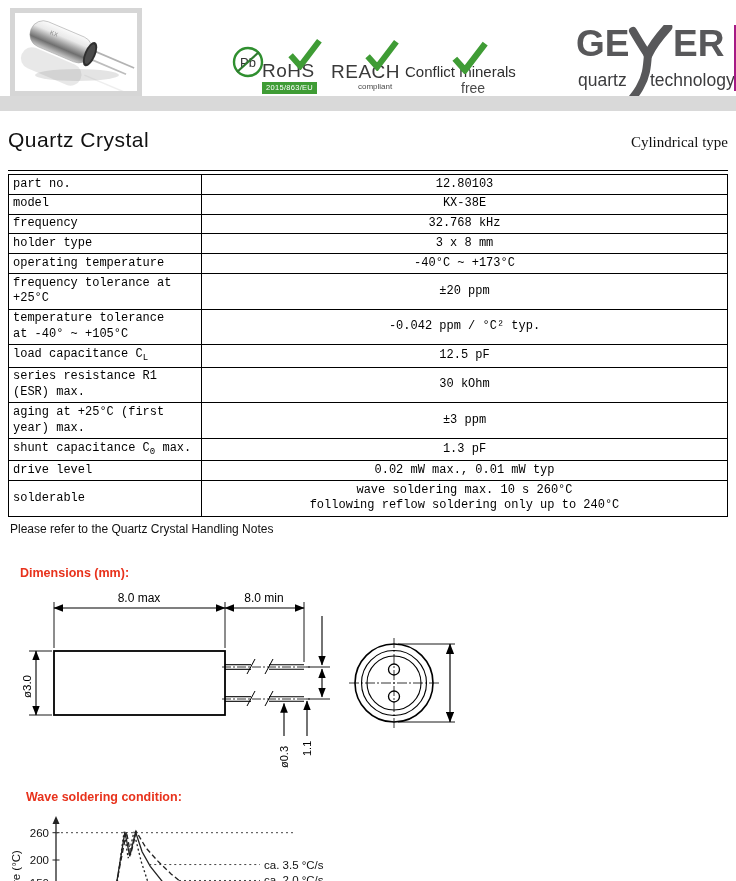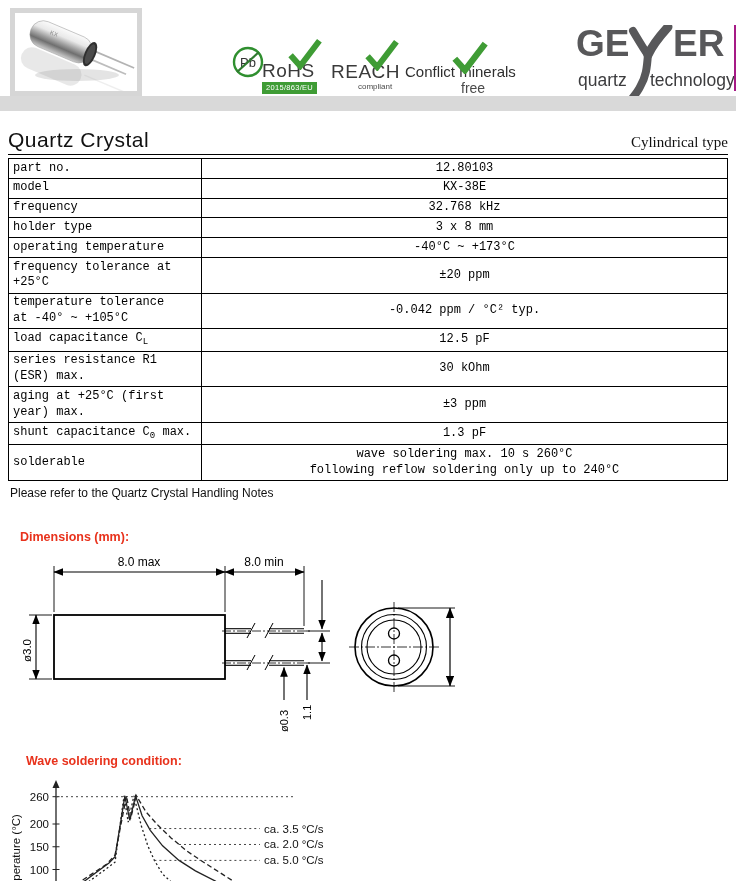--- a/index.html
+++ b/index.html
@@ -27,21 +27,21 @@
   .logo-y{position:absolute;left:49px;top:2px;}
   .logo-row2{position:absolute;left:2px;top:47px;font-size:17.5px;color:#3c3c3e;}
   .logo-quartz{position:absolute;left:0;top:0;}
   .logo-tech{position:absolute;left:72px;top:0;}
   .logo-accent{position:absolute;right:-2px;top:2px;width:2.5px;height:66px;background:#a61a86;}
 
   .graybar{position:absolute;left:0;top:96px;width:736px;height:15px;background:#d9d9d9;}
 
   
   .content{position:absolute;left:8px;top:128px;width:720px;}
-  .titlebar{display:flex;justify-content:space-between;align-items:baseline;border-bottom:1px solid #000;padding-bottom:2px;}
+  .titlebar{display:flex;justify-content:space-between;align-items:baseline;border-bottom:1px solid #000;padding-bottom:18px;}
   .title-main{font-size:21px;letter-spacing:.5px;color:#111;}
   .title-right{font-size:15px;color:#111;font-family:Liberation Serif, serif;}
 
   table.spec{width:100%;border-collapse:collapse;margin-top:3px;border:1.5px solid #000;table-layout:fixed;}
   table.spec td{border:1px solid #000;font-size:12px;padding:1.5px 4px;vertical-align:middle;white-space:pre-line;line-height:1.32;font-family:Liberation Mono, monospace;}
   td.spec-label{width:184px;border-right:2px solid #000;}
   td.spec-value{text-align:center;}
   td sub{font-size:9px;}
 
   .note{font-size:12px;margin-top:5px;margin-left:2px;color:#111;}
@@ -174,20 +174,24 @@
             <td class="spec-label">series resistance R1 (ESR) max.</td>
             <td class="spec-value">30 kOhm</td>
           </tr>
           <tr>
             <td class="spec-label">aging at +25°C (first year) max.</td>
             <td class="spec-value">±3 ppm</td>
           </tr>
           <tr>
             <td class="spec-label">shunt capacitance C<sub>0</sub> max.</td>
             <td class="spec-value">1.3 pF</td>
+          </tr>
+          <tr>
+            <td class="spec-label">drive level</td>
+            <td class="spec-value">0.02 mW max., 0.01 mW typ</td>
           </tr>
           <tr>
             <td class="spec-label">solderable</td>
             <td class="spec-value">wave soldering max. 10 s 260°C
 following reflow soldering only up to 240°C</td>
           </tr>
         </tbody>
     </table>
 
     <div class="note">Please refer to the Quartz Crystal Handling Notes</div>

